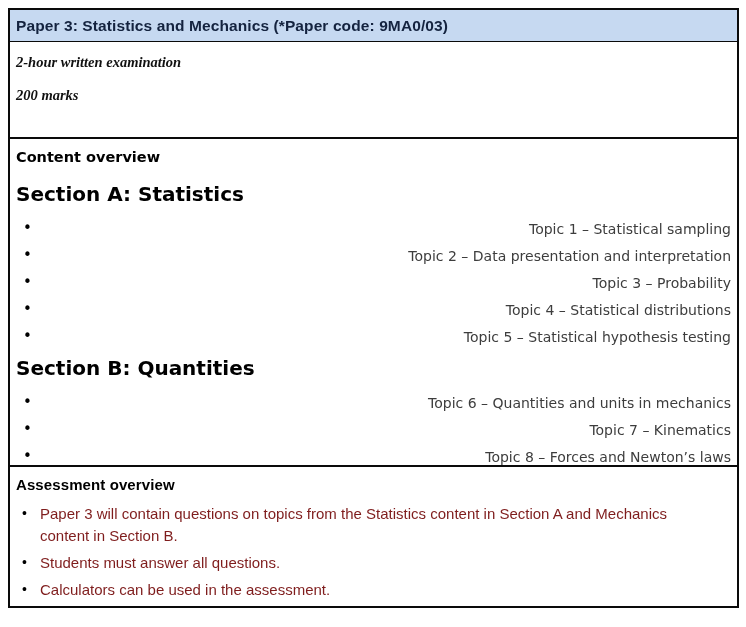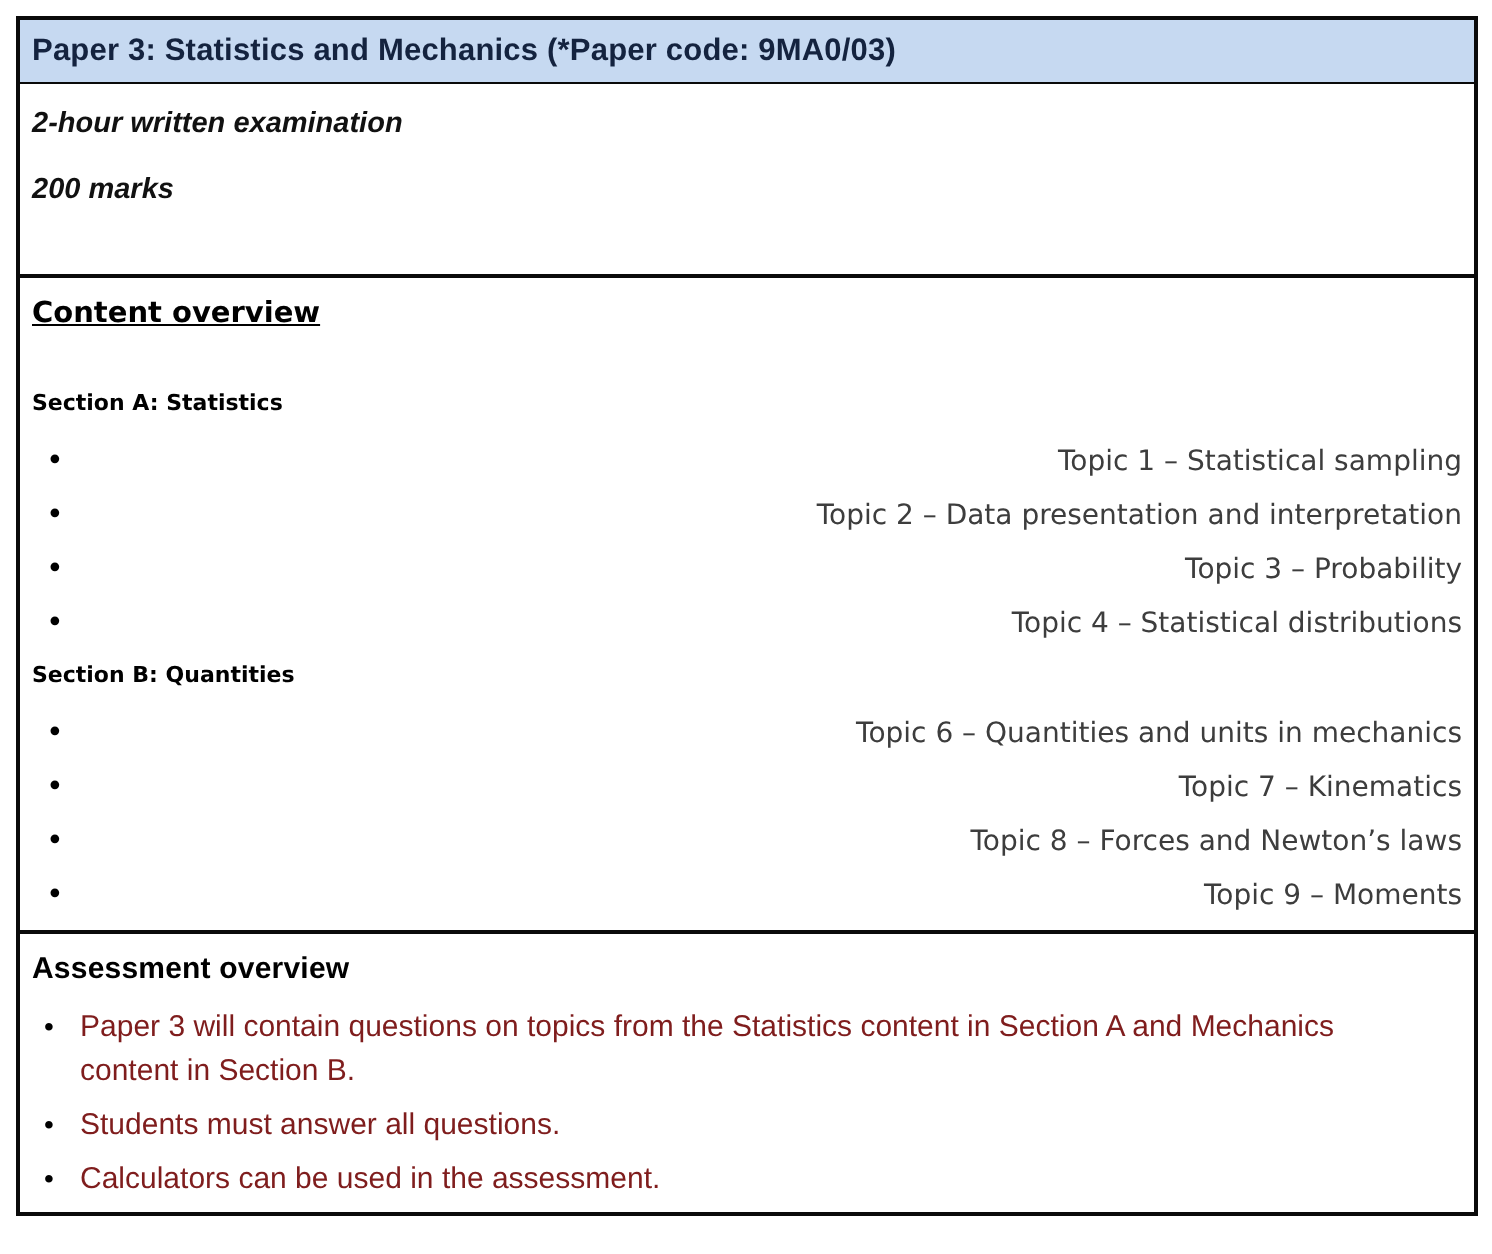--- a/index.html
+++ b/index.html
@@ -28,41 +28,40 @@
     font-weight: bold; font-size: 15.5px; color: #14233f;
     letter-spacing: 0.1px;
   }
   
   .row-exam {
     flex: 0 0 97px;
     border-bottom: 2px solid #0a0a0a;
     padding: 12px 6px 0 6px;
   }
   .row-exam p {
-    font-family: Liberation Sans, sans-serif;
+    font-family: Liberation Serif, serif;
     font-style: italic; font-weight: bold;
     font-size: 14.5px; color: #111111;
     margin-bottom: 17px; line-height: 16px;
   }
   
   .row-content {
     flex: 1 1 auto;
     border-bottom: 2px solid #0a0a0a;
     padding: 10px 6px 0 6px;
     overflow: hidden;
   }
   .row-content h3 {
     font-family: "DejaVu Sans", sans-serif;
     font-size: 14.5px; font-weight: bold; color: #000000;
-    margin-bottom: 30px;
-    text-decoration: underline;
+    margin-bottom: 17px;
   }
   .section-heading {
     font-family: "DejaVu Sans", sans-serif;
-    font-size: 11px; font-weight: bold; color: #000000;
+    font-size: 20px; font-weight: bold; color: #000000;
     margin: 5px 0 15px 0;
   }
   ul { list-style: none; }
   .topic-list { margin-bottom: 7px; }
   .topic-list li {
     position: relative; padding-left: 26px;
     font-size: 14px; color: #3d3d3d; line-height: 17px;
     margin-bottom: 10px;
     text-align: right;
   }
@@ -109,20 +108,21 @@
 
   <div class="row-content">
     <h3>Content overview</h3>
 
     <div class="section-heading">Section A: Statistics</div>
     <ul class="topic-list">
       <li>Topic 1 – Statistical sampling</li>
       <li>Topic 2 – Data presentation and interpretation</li>
       <li>Topic 3 – Probability</li>
       <li>Topic 4 – Statistical distributions</li>
+      <li>Topic 5 – Statistical hypothesis testing</li>
     </ul>
 
     <div class="section-heading">Section B: Quantities</div>
     <ul class="topic-list">
       <li>Topic 6 – Quantities and units in mechanics</li>
       <li>Topic 7 – Kinematics</li>
       <li>Topic 8 – Forces and Newton’s laws</li>
       <li>Topic 9 – Moments</li>
     </ul>
   </div>

